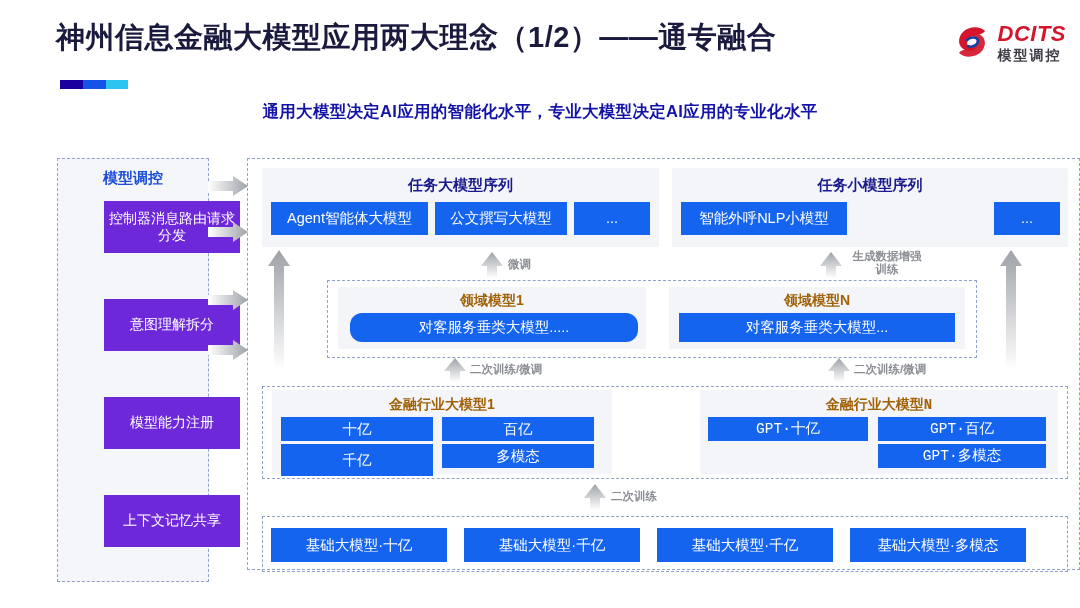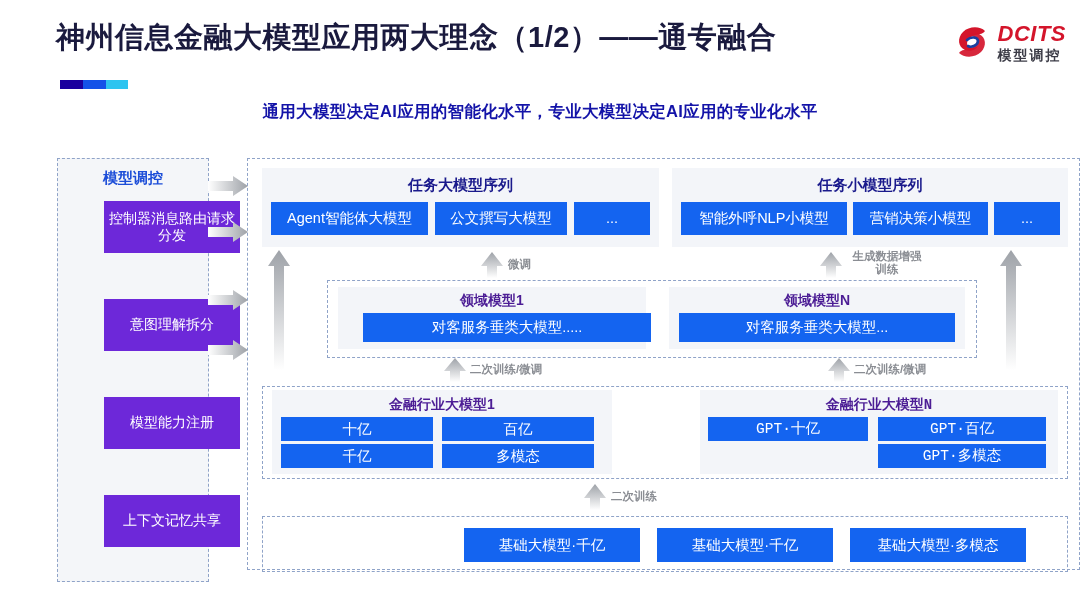--- a/index.html
+++ b/index.html
@@ -57,21 +57,21 @@
     background:#1464f0;color:#ffffff;
     display:flex;align-items:center;justify-content:center;
     font-size:14.5px;font-weight:500;
     box-sizing:border-box;text-align:center;
     line-height:1.15;
   }
   .grouphead{
     text-align:center;font-size:15px;font-weight:bold;color:#1a1a8c;
   }
   .sectionhead{
-    text-align:center;font-size:14px;font-weight:bold;color:#4c1d95;
+    text-align:center;font-size:14px;font-weight:bold;color:#a16207;
   }
 
   
   #sidebar-frame{left:57px;top:158px;width:152px;height:424px;background:#f4f6f9;}
   .side-title{
     position:absolute;left:0;right:0;top:10px;
     text-align:center;font-size:15px;font-weight:bold;color:#1d4ed8;
   }
   .side-item{
     position:absolute;left:14px;width:136px;
@@ -175,21 +175,20 @@
   <div class="panel" style="left:262px;top:168px;width:397px;height:79px;">
     <div class="grouphead" style="position:absolute;left:0;right:0;top:8px;">任务大模型序列</div>
     <div class="bluebox" style="position:absolute;left:9px;top:34px;width:157px;height:33px;">Agent智能体大模型</div>
     <div class="bluebox" style="position:absolute;left:173px;top:34px;width:132px;height:33px;">公文撰写大模型</div>
     <div class="bluebox" style="position:absolute;left:312px;top:34px;width:76px;height:33px;">...</div>
   </div>
 
   <div class="panel" style="left:672px;top:168px;width:396px;height:79px;">
     <div class="grouphead" style="position:absolute;left:0;right:0;top:8px;">任务小模型序列</div>
     <div class="bluebox" style="position:absolute;left:9px;top:34px;width:166px;height:33px;">智能外呼NLP小模型</div>
-    <div class="bluebox" style="position:absolute;left:181px;top:34px;width:135px;height:33px;">营销决策小模型</div>
     <div class="bluebox" style="position:absolute;left:322px;top:34px;width:66px;height:33px;">...</div>
   </div>
 
   <div class="uparrow" style="left:268px;top:250px;">
     <svg width="22" height="120" viewBox="0 0 22 120">
       <defs>
           <linearGradient id="gu1" x1="0" y1="1" x2="0" y2="0">
         <stop offset="0" stop-color="#ffffff"></stop>
             <stop offset="1" stop-color="#9ea2a8"></stop>
       </linearGradient>
@@ -215,21 +214,21 @@
   <div class="uparrow" style="left:1000px;top:250px;">
     <svg width="22" height="120" viewBox="0 0 22 120">
       <path d="M11 0 L22 16 H16 V120 H6 V16 H0 Z" fill="url(#gu1)"></path>
     </svg>
   </div>
 
   <div class="dashbox" style="left:327px;top:280px;width:650px;height:78px;"></div>
 
   <div class="panel" style="left:338px;top:287px;width:308px;height:62px;">
     <div class="sectionhead" style="position:absolute;left:0;right:0;top:5px;">领域模型1</div>
-    <div class="bluebox" style="position:absolute;left:25px;top:26px;width:288px;height:29px;">对客服务垂类大模型.....</div>
+    <div class="bluebox" style="position:absolute;left:12px;top:26px;width:288px;height:29px;border-radius:12px;">对客服务垂类大模型.....</div>
   </div>
 
   <div class="panel" style="left:669px;top:287px;width:296px;height:62px;">
     <div class="sectionhead" style="position:absolute;left:0;right:0;top:5px;">领域模型N</div>
     <div class="bluebox" style="position:absolute;left:10px;top:26px;width:276px;height:29px;">对客服务垂类大模型...</div>
   </div>
 
   <div class="uparrow" style="left:444px;top:358px;">
     <svg width="22" height="24" viewBox="0 0 22 24">
       <path d="M11 0 L22 13 H16 V24 H6 V13 H0 Z" fill="url(#gu1)"></path>
@@ -243,37 +242,38 @@
     </svg>
   </div>
   <div class="arrow-label" style="left:854px;top:363px;">二次训练/微调</div>
 
   <div class="dashbox" style="left:262px;top:386px;width:806px;height:93px;"></div>
 
   <div class="panel" style="left:272px;top:390px;width:340px;height:84px;">
     <div class="sectionhead" style="position:absolute;left:0;right:0;top:6px;">金融行业大模型1</div>
     <div class="bluebox" style="position:absolute;left:9px;top:27px;width:152px;height:24px;">十亿</div>
     <div class="bluebox" style="position:absolute;left:170px;top:27px;width:152px;height:24px;text-align:right;">百亿</div>
-    <div class="bluebox" style="position:absolute;left:9px;top:54px;width:152px;height:24px;font-family:Liberation Serif, serif;">千亿</div>
+    <div class="bluebox" style="position:absolute;left:9px;top:54px;width:152px;height:32px;font-family:Liberation Serif, serif;">千亿</div>
     <div class="bluebox" style="position:absolute;left:170px;top:54px;width:152px;height:24px;">多模态</div>
   </div>
 
   <div class="panel" style="left:700px;top:390px;width:358px;height:84px;font-family:Liberation Mono, monospace;">
     <div class="sectionhead" style="position:absolute;left:0;right:0;top:6px;">金融行业大模型N</div>
     <div class="bluebox" style="position:absolute;left:8px;top:27px;width:160px;height:24px;">GPT·十亿</div>
     <div class="bluebox" style="position:absolute;left:178px;top:27px;width:168px;height:24px;">GPT·百亿</div>
     <div class="bluebox" style="position:absolute;left:178px;top:54px;width:168px;height:24px;">GPT·多模态</div>
   </div>
 
   <div class="uparrow" style="left:584px;top:484px;">
     <svg width="22" height="26" viewBox="0 0 22 26">
       <path d="M11 0 L22 14 H16 V26 H6 V14 H0 Z" fill="url(#gu1)"></path>
     </svg>
   </div>
   <div class="arrow-label" style="left:611px;top:490px;">二次训练</div>
 
   <div class="dashbox" style="left:262px;top:516px;width:806px;height:56px;"></div>
 
+  <div class="basebox" style="left:271px;top:528px;width:176px;height:34px;">基础大模型·十亿</div>
   <div class="basebox" style="left:464px;top:528px;width:176px;height:34px;">基础大模型·千亿</div>
   <div class="basebox" style="left:657px;top:528px;width:176px;height:34px;">基础大模型·千亿</div>
   <div class="basebox" style="left:850px;top:528px;width:176px;height:34px;">基础大模型·多模态</div>
 
 </div>
 
 </body></html>

